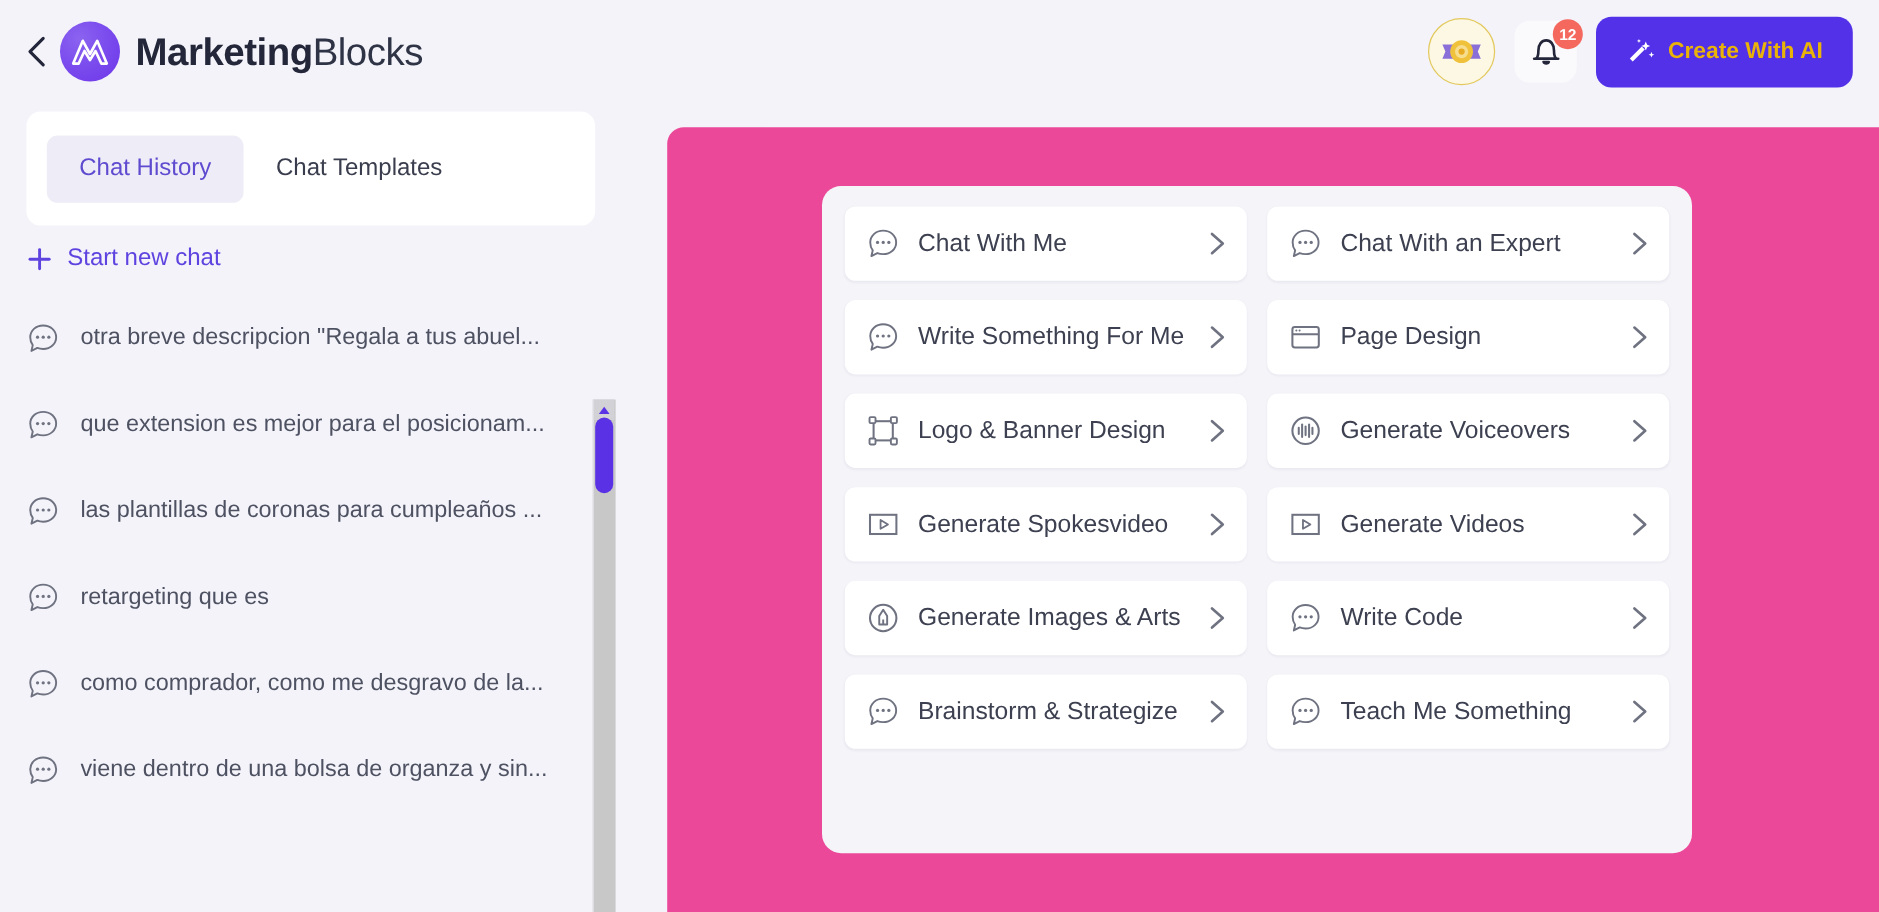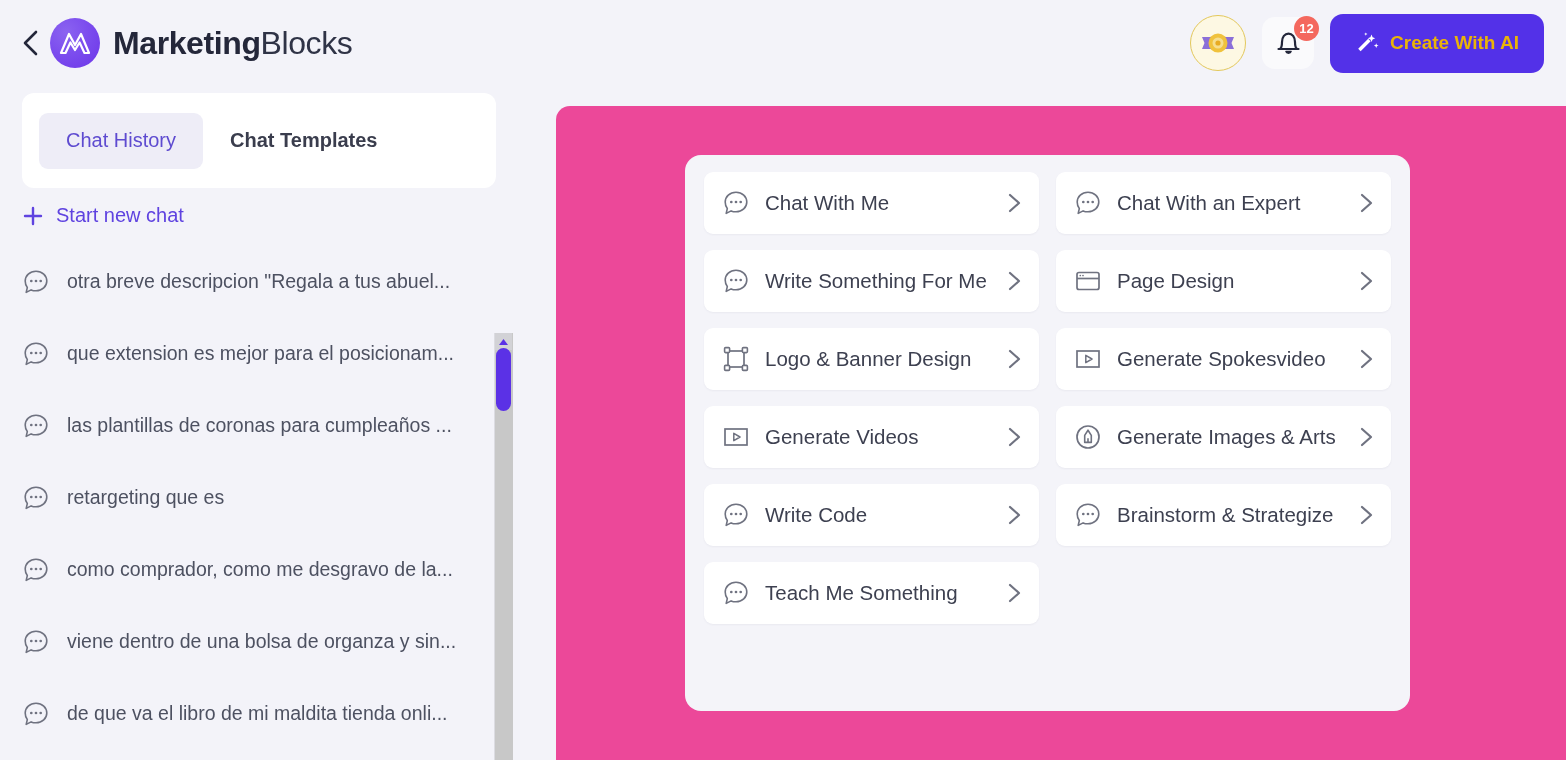--- a/index.html
+++ b/index.html
@@ -150,21 +150,21 @@
     border-radius: 9px;
     display: flex;
     align-items: center;
     justify-content: center;
     padding: 0 27px;
     font-size: 20px;
     cursor: pointer;
     white-space: nowrap;
   }
   .tab.active { background: #eeedf7; color: #5e4bd0; font-weight: normal; }
-  .tab.inactive { color: #3a3d4d; font-weight: bold; }
+  .tab.inactive { color: #3a3d4d; }
 
   #start-new-chat {
     position: absolute;
     left: 22px; top: 118px;
     display: flex;
     align-items: center;
     gap: 12px;
     color: #5f43e0;
     font-size: 20px;
     cursor: pointer;
@@ -433,31 +433,20 @@
         <span class="ic">
           <svg width="28" height="28" viewBox="0 0 28 28">
             <path d="M14 3.2 C20.2 3.2 24.8 7.6 24.8 13 C24.8 18.4 20.2 22.8 14 22.8 C12.2 22.8 10.5 22.5 9.1 21.9 L4.2 24.4 L5.3 19.6 C3.9 17.8 3.2 15.5 3.2 13 C3.2 7.6 7.8 3.2 14 3.2 Z" fill="none" stroke="#6f7280" stroke-width="1.6" stroke-linejoin="round"></path>
             <circle cx="9.3" cy="13" r="1.35" fill="#6f7280"></circle>
             <circle cx="14" cy="13" r="1.35" fill="#6f7280"></circle>
             <circle cx="18.7" cy="13" r="1.35" fill="#6f7280"></circle>
           </svg>
         </span>
         <span class="label">viene dentro de una bolsa de organza y sin...</span>
       </div>
-      <div class="chat-item">
-        <span class="ic">
-          <svg width="28" height="28" viewBox="0 0 28 28">
-            <path d="M14 3.2 C20.2 3.2 24.8 7.6 24.8 13 C24.8 18.4 20.2 22.8 14 22.8 C12.2 22.8 10.5 22.5 9.1 21.9 L4.2 24.4 L5.3 19.6 C3.9 17.8 3.2 15.5 3.2 13 C3.2 7.6 7.8 3.2 14 3.2 Z" fill="none" stroke="#6f7280" stroke-width="1.6" stroke-linejoin="round"></path>
-            <circle cx="9.3" cy="13" r="1.35" fill="#6f7280"></circle>
-            <circle cx="14" cy="13" r="1.35" fill="#6f7280"></circle>
-            <circle cx="18.7" cy="13" r="1.35" fill="#6f7280"></circle>
-          </svg>
-        </span>
-        <span class="label">de que va el libro de mi maldita tienda onli...</span>
-      </div>
     </div>
 
   <div id="sb-track"></div>
   <div id="sb-btn-up">
     <svg width="11" height="8" viewBox="0 0 11 8">
       <polygon points="5.5,1 10,7 1,7" fill="#5b31e6"></polygon>
     </svg>
   </div>
   <div id="sb-thumb"></div>
 </div>
@@ -541,20 +530,38 @@
         <span class="lbl">Logo &amp; Banner Design</span>
         <span class="arrow">
           <svg width="22" height="26" viewBox="0 0 22 26">
             <polyline points="7,5 16,13 7,21" fill="none" stroke="#6f7280" stroke-width="2.2" stroke-linecap="round" stroke-linejoin="round"></polyline>
           </svg>
         </span>
       </div>
       <div class="opt-card">
         <span class="ic">
           <svg width="28" height="28" viewBox="0 0 28 28">
+            <circle cx="14" cy="14" r="11" fill="none" stroke="#6f7280" stroke-width="1.7"></circle>
+            <line x1="8.3" y1="11.4" x2="8.3" y2="16.6" stroke="#6f7280" stroke-width="1.7" stroke-linecap="round"></line>
+            <line x1="11.1" y1="8.8" x2="11.1" y2="19.2" stroke="#6f7280" stroke-width="1.7" stroke-linecap="round"></line>
+            <line x1="14" y1="10.4" x2="14" y2="17.6" stroke="#6f7280" stroke-width="1.7" stroke-linecap="round"></line>
+            <line x1="16.9" y1="8.8" x2="16.9" y2="19.2" stroke="#6f7280" stroke-width="1.7" stroke-linecap="round"></line>
+            <line x1="19.7" y1="11.4" x2="19.7" y2="16.6" stroke="#6f7280" stroke-width="1.7" stroke-linecap="round"></line>
+          </svg>
+        </span>
+        <span class="lbl">Generate Voiceovers</span>
+        <span class="arrow">
+          <svg width="22" height="26" viewBox="0 0 22 26">
+            <polyline points="7,5 16,13 7,21" fill="none" stroke="#6f7280" stroke-width="2.2" stroke-linecap="round" stroke-linejoin="round"></polyline>
+          </svg>
+        </span>
+      </div>
+      <div class="opt-card">
+        <span class="ic">
+          <svg width="28" height="28" viewBox="0 0 28 28">
             <rect x="3" y="6" width="22" height="16" fill="none" stroke="#6f7280" stroke-width="1.7"></rect>
             <polygon points="11.8,10.3 18,14 11.8,17.7" fill="none" stroke="#6f7280" stroke-width="1.5" stroke-linejoin="round"></polygon>
           </svg>
         </span>
         <span class="lbl">Generate Spokesvideo</span>
         <span class="arrow">
           <svg width="22" height="26" viewBox="0 0 22 26">
             <polyline points="7,5 16,13 7,21" fill="none" stroke="#6f7280" stroke-width="2.2" stroke-linecap="round" stroke-linejoin="round"></polyline>
           </svg>
         </span>

